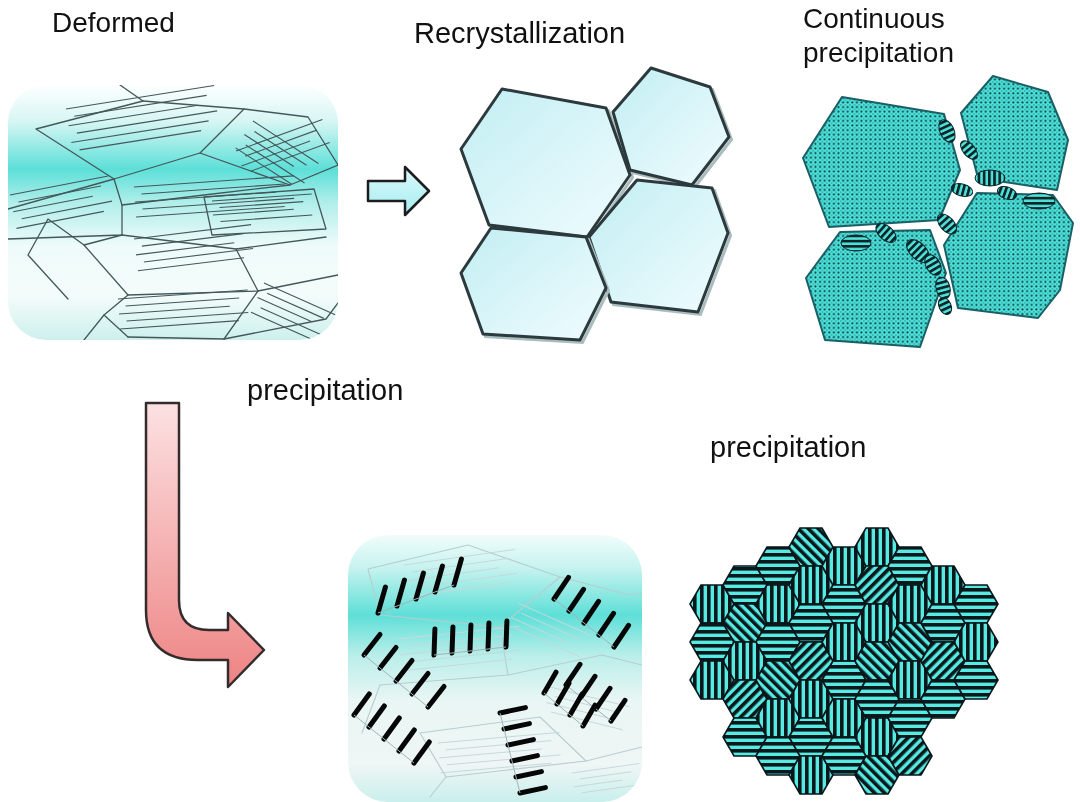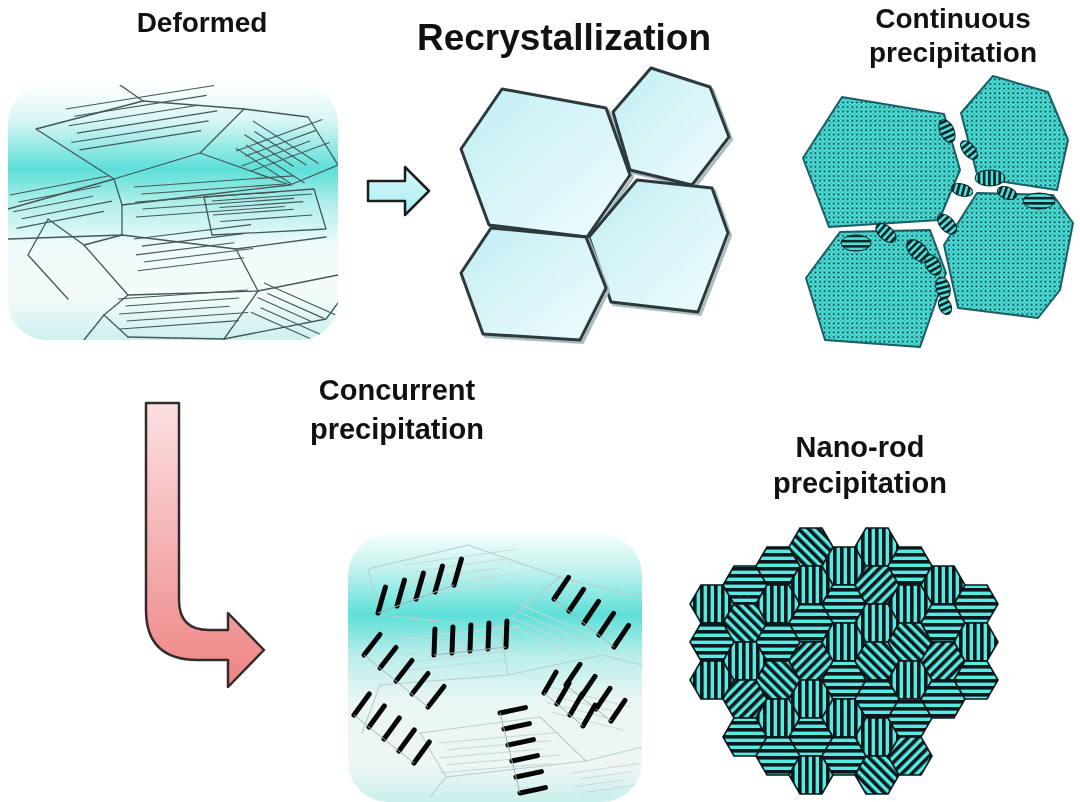--- a/index.html
+++ b/index.html
@@ -1,21 +1,21 @@
 <!DOCTYPE html>
 <html><head>
 <meta charset="utf-8">
 <style>
   html,body{margin:0;padding:0;background:#ffffff;}
   .stage{position:relative;width:1080px;height:802px;background:#ffffff;overflow:hidden;
          font-family:"Liberation Sans",sans-serif;}
   svg.art{position:absolute;left:0;top:0;}
-  .title{position:absolute;font-weight:bold;color:#111111;text-align:center;}
+  .title{position:absolute;font-weight:normal;color:#111111;text-align:left;}
   .t-deformed{left:52px;top:6px;width:300px;font-size:28px;line-height:1.22;}
-  .t-recryst{left:414px;top:16px;width:300px;font-size:37px;line-height:1.2;}
+  .t-recryst{left:414px;top:16px;width:300px;font-size:29px;line-height:1.2;}
   .t-continuous{left:803px;top:2px;width:300px;font-size:28px;line-height:1.2;}
   .t-concurrent{left:247px;top:371px;width:300px;font-size:29px;line-height:1.33;}
   .t-nano{left:710px;top:430px;width:300px;font-size:29px;line-height:1.24;}
 </style>
 </head>
 <body>
 
 <div class="stage">
 
   <svg id="art" class="art" width="1080" height="802" viewBox="0 0 1080 802">
@@ -365,22 +365,20 @@
   <div class="title t-recryst">
     <div>Recrystallization</div>
   </div>
 
   <div class="title t-continuous">
     <div>Continuous</div>
     <div>precipitation</div>
   </div>
 
   <div class="title t-concurrent">
-    <div>Concurrent</div>
     <div>precipitation</div>
   </div>
 
   <div class="title t-nano">
-    <div>Nano-rod</div>
     <div>precipitation</div>
   </div>
 
 </div>
 
 </body></html>

